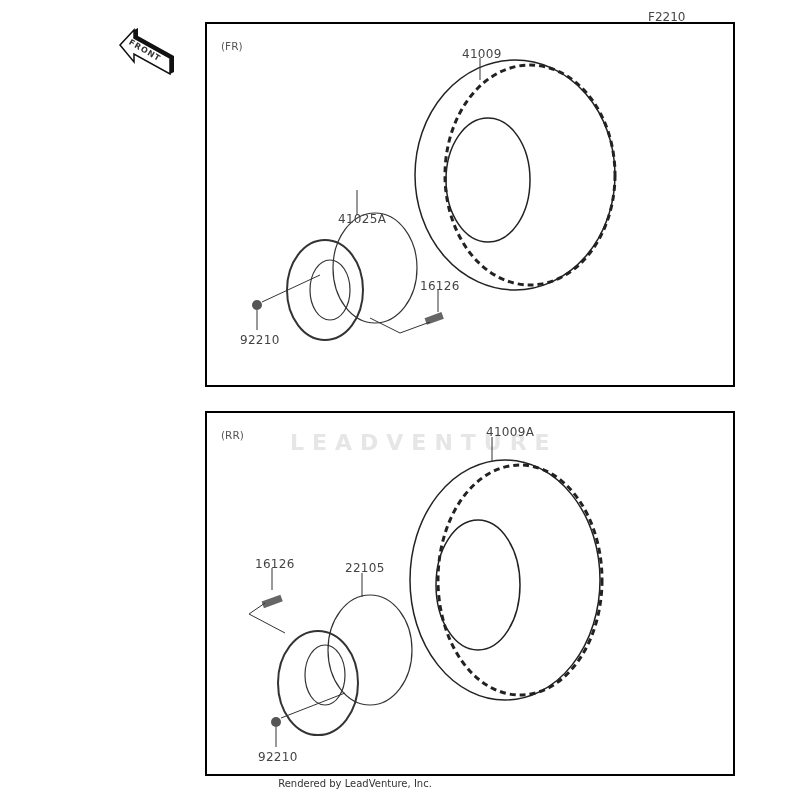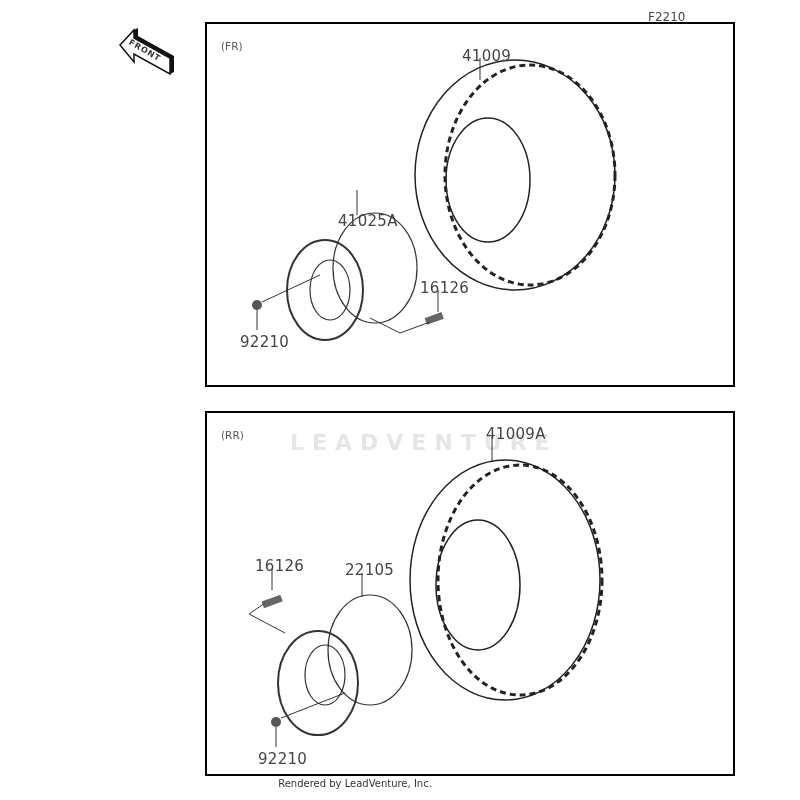--- a/index.html
+++ b/index.html
@@ -1,20 +1,20 @@
 <!DOCTYPE html>
 <html><head>
 <meta charset="utf-8">
 <style>
   html,body{margin:0;padding:0;background:#fff;}
   body{width:800px;height:800px;position:relative;overflow:hidden;font-family:"DejaVu Sans",sans-serif;color:#333;}
   .panel{position:absolute;border:2px solid #000000;background:#fff;}
   #panel-fr{left:205px;top:22px;width:526px;height:361px;}
   #panel-rr{left:205px;top:411px;width:526px;height:361px;}
-  .label{position:absolute;font-size:15px;color:#444;letter-spacing:0.3px;}
+  .label{position:absolute;font-size:12px;color:#444;letter-spacing:0.3px;}
   .section{position:absolute;font-size:10.5px;color:#555;}
   #fig-id{position:absolute;left:648px;top:10px;font-size:12px;color:#444;}
   #render-credit{position:absolute;left:0;width:710px;top:778px;text-align:center;font-size:10px;color:#333;}
   svg.diagram{position:absolute;left:0;top:0;}
   #watermark{position:absolute;left:290px;top:430px;width:240px;text-align:center;font-size:22px;letter-spacing:8px;color:#e6e6e6;font-weight:bold;}
 </style>
 </head>
 <body>
 
 <div id="fig-id">F2210</div>

